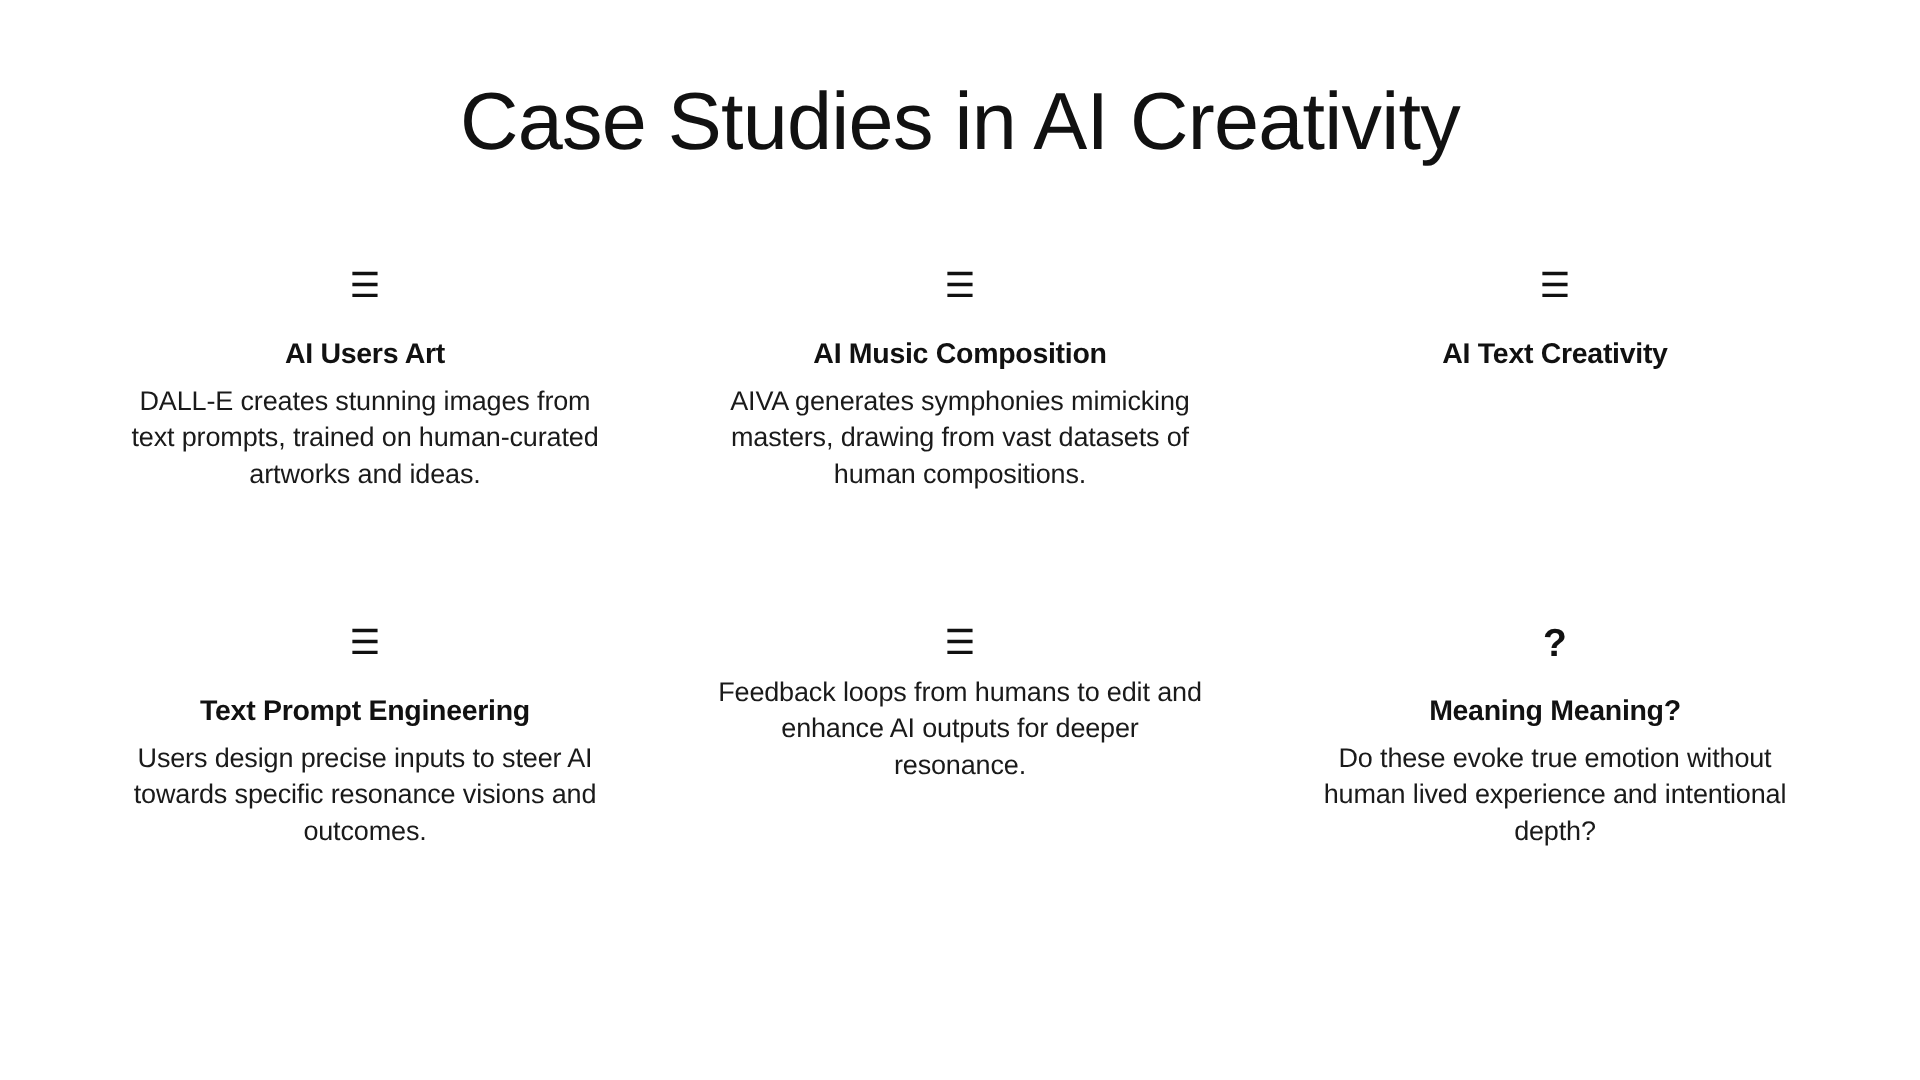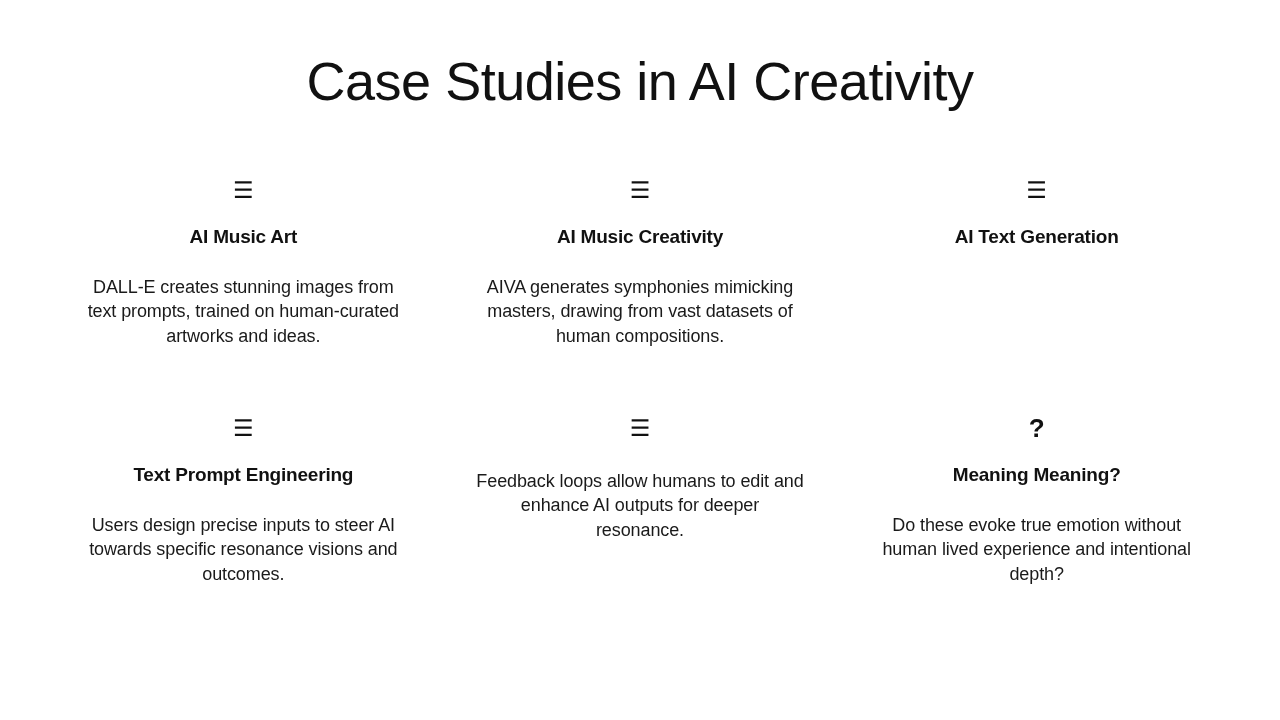--- a/index.html
+++ b/index.html
@@ -68,61 +68,61 @@
     font-weight: 700;
     line-height: 1.25;
     margin-top: 20px;
     color: #111111;
     letter-spacing: -0.2px;
   }
   .card-body {
     font-size: 18px;
     font-weight: 400;
     line-height: 1.36;
-    margin-top: 26px;
+    margin-top: 6px;
     color: #1a1a1a;
     max-width: 330px;
     letter-spacing: -0.1px;
   }
 </style>
 </head>
 <body>
 
 <div class="slide">
 
   <h1 class="slide-title">Case Studies in AI Creativity</h1>
 
   <div class="grid">
 
     <div class="card">
       <div class="card-icon">☰</div>
-      <div class="card-title">AI Music Art</div>
+      <div class="card-title">AI Users Art</div>
       <div class="card-body">DALL-E creates stunning images from text prompts, trained on human-curated artworks and ideas.</div>
     </div>
 
     <div class="card">
       <div class="card-icon">☰</div>
-      <div class="card-title">AI Music Creativity</div>
+      <div class="card-title">AI Music Composition</div>
       <div class="card-body">AIVA generates symphonies mimicking masters, drawing from vast datasets of human compositions.</div>
     </div>
 
     <div class="card">
       <div class="card-icon">☰</div>
-      <div class="card-title">AI Text Generation</div>
+      <div class="card-title">AI Text Creativity</div>
     </div>
 
     <div class="card">
       <div class="card-icon">☰</div>
       <div class="card-title">Text Prompt Engineering</div>
       <div class="card-body">Users design precise inputs to steer AI towards specific resonance visions and outcomes.</div>
     </div>
 
     <div class="card">
       <div class="card-icon">☰</div>
-      <div class="card-body">Feedback loops allow humans to edit and enhance AI outputs for deeper resonance.</div>
+      <div class="card-body">Feedback loops from humans to edit and enhance AI outputs for deeper resonance.</div>
     </div>
 
     <div class="card">
       <div class="card-icon question">?</div>
       <div class="card-title">Meaning Meaning?</div>
       <div class="card-body">Do these evoke true emotion without human lived experience and intentional depth?</div>
     </div>
 
   </div>
 </div>

